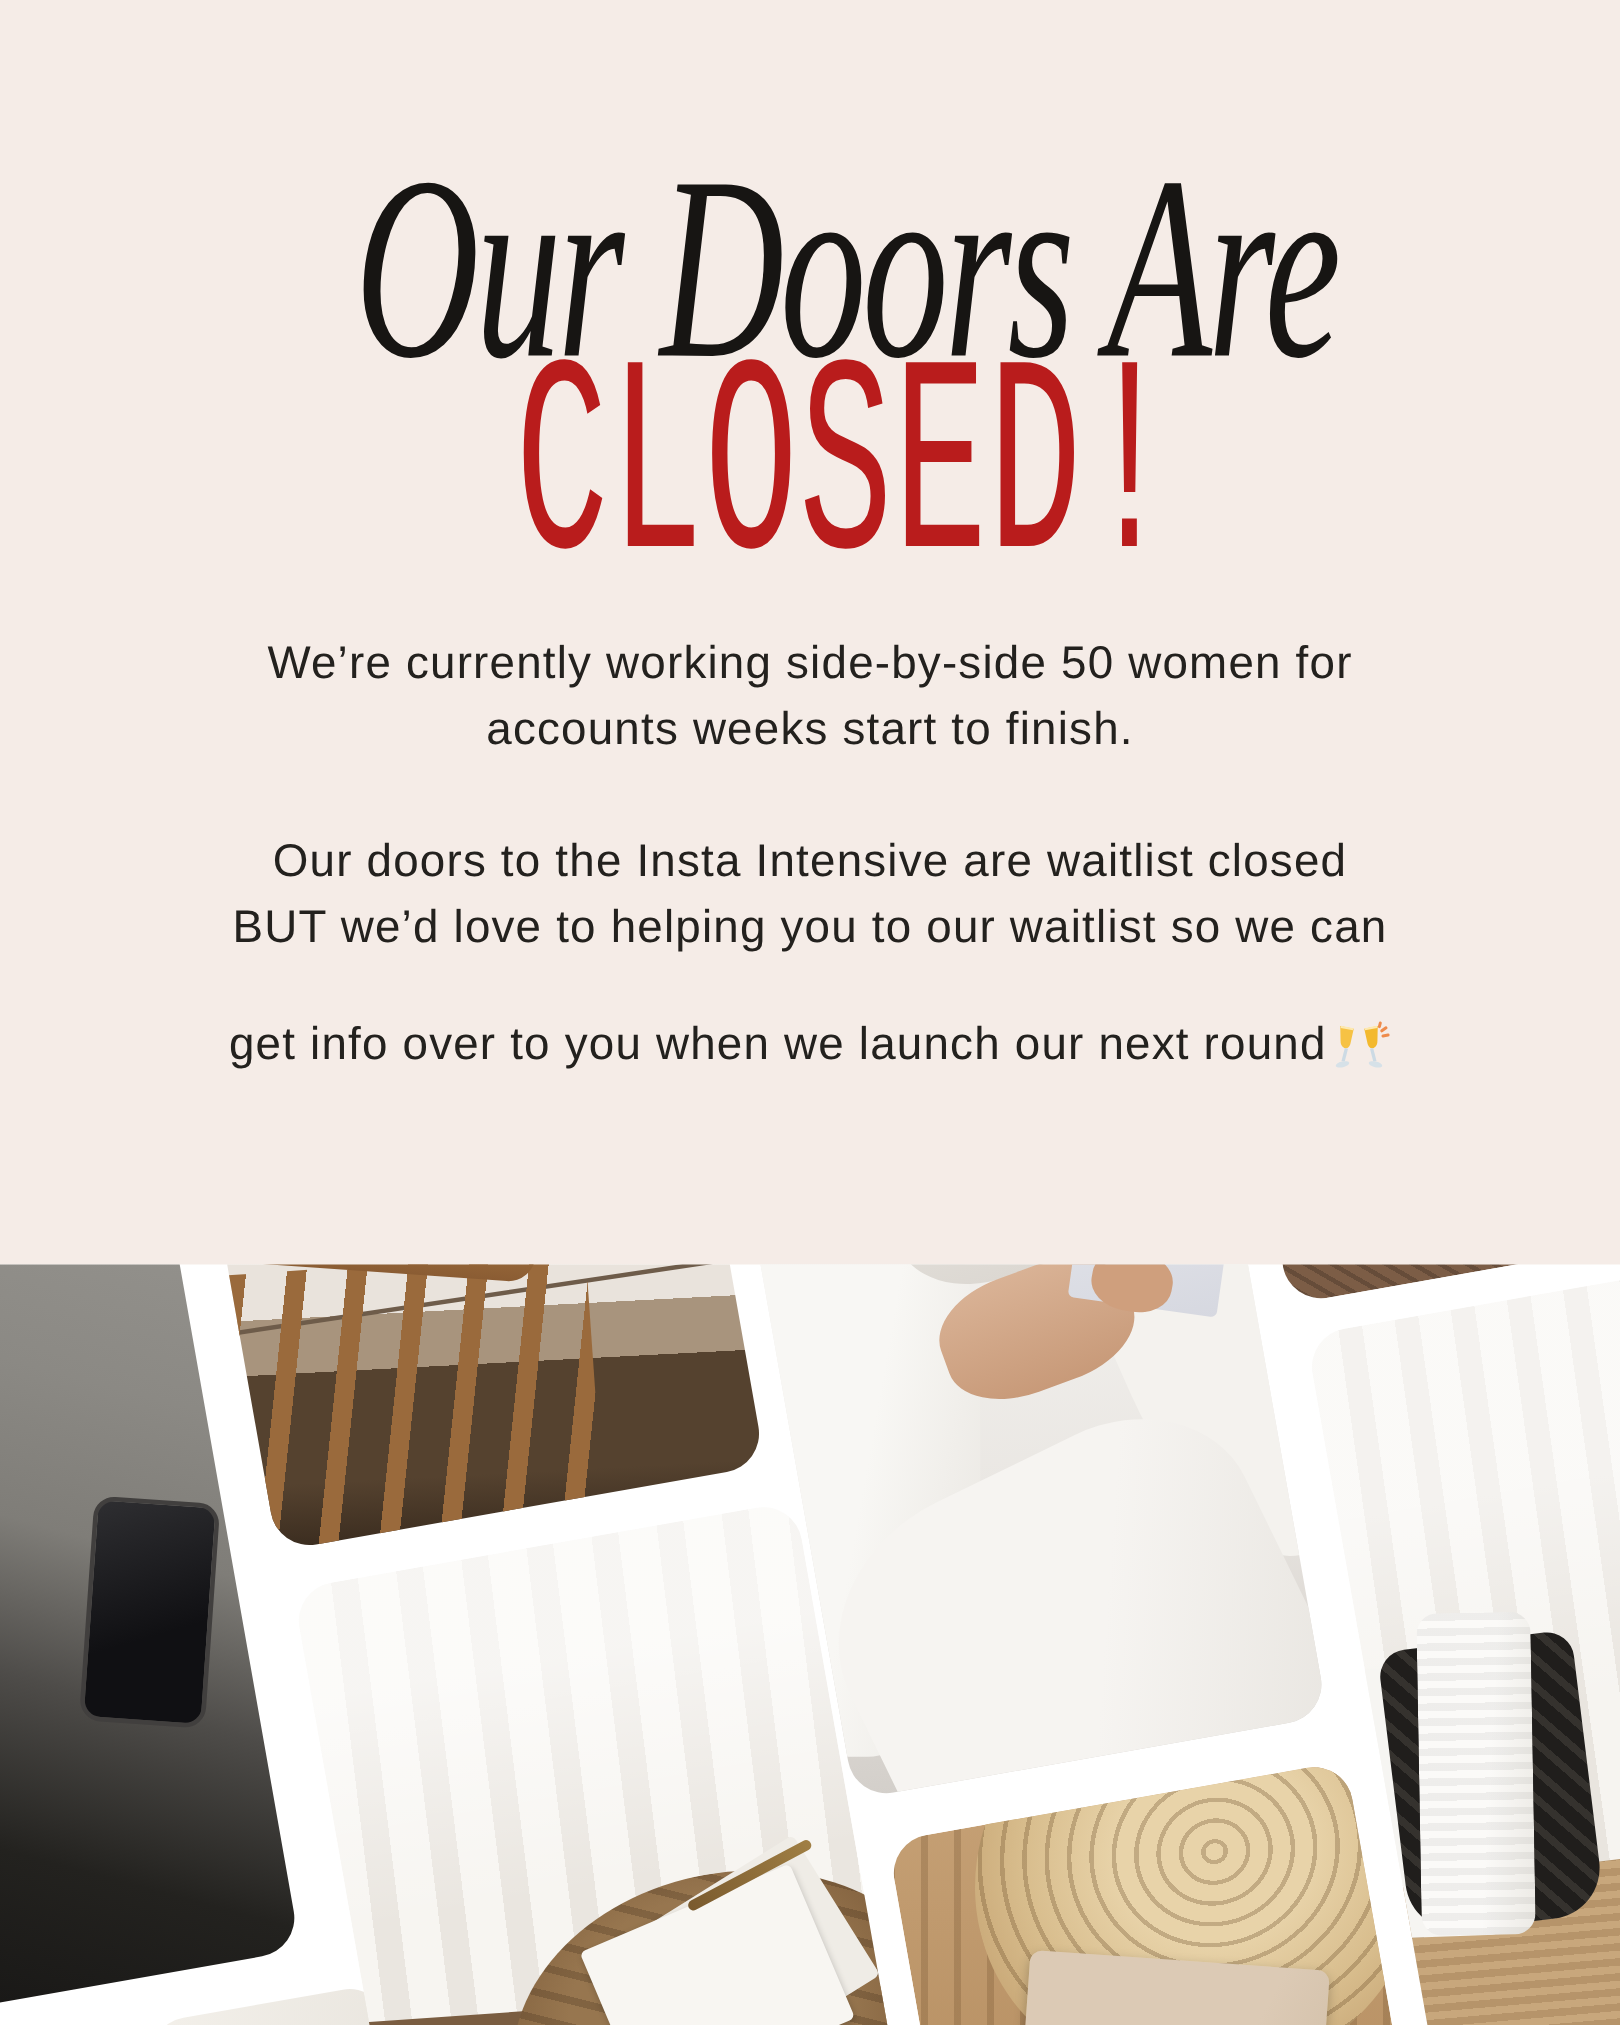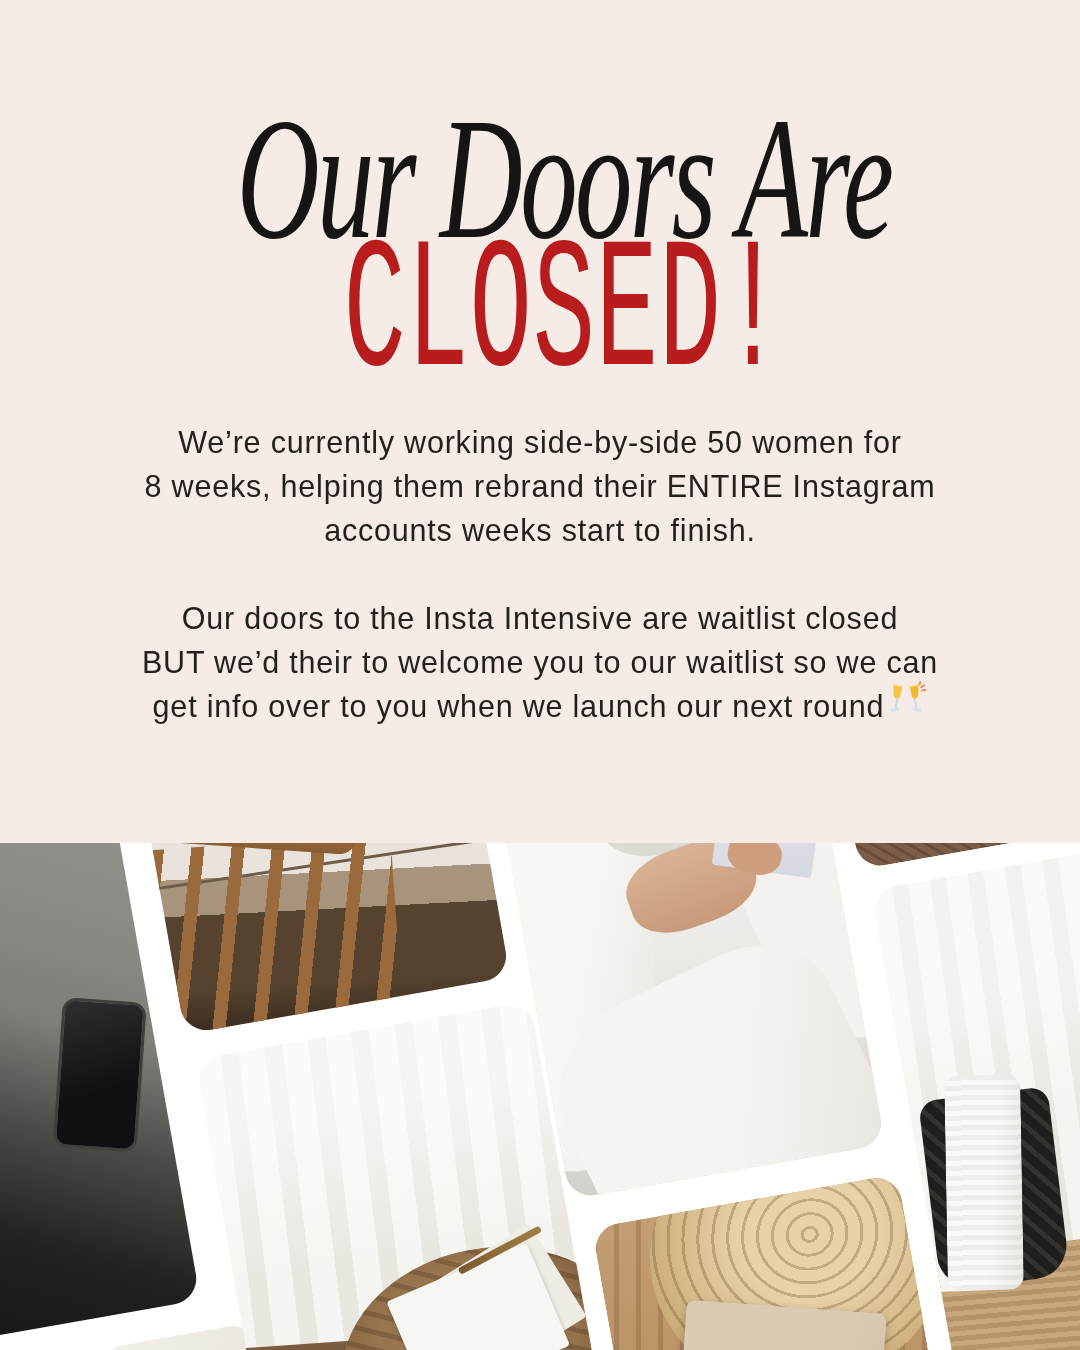--- a/index.html
+++ b/index.html
@@ -21,21 +21,21 @@
     margin-top:-22px; height:150px; line-height:150px;
     font-family:Liberation Mono, monospace; font-weight:400;
     font-size:186px; white-space:nowrap; color:#b91c1c;
   }
   .hl-line2 .squeeze{ display:inline-block; transform:scale(.56,1.0); transform-origin:50% 50%; letter-spacing:1px; }
   
   .copy{ position:absolute; top:420px; left:0; width:100%; text-align:center;
          font-size:30.5px; line-height:44px; letter-spacing:.8px; color:#23211e; }
   .copy .para + .para{ margin-top:44px; }
   .copy .tline{ white-space:nowrap; }
-  .emoji-line{ display:flex; justify-content:center; align-items:flex-start; }
+  .emoji-line{ display:flex; justify-content:center; align-items:flex-end;margin-top:34px; }
   .emoji-svg{ width:40px; height:38px; margin-left:3px; margin-top:-4px; }
   .sr{ position:absolute; width:1px; height:1px; overflow:hidden; clip-path:inset(50%); }
   
   .collage{ position:absolute; left:0; top:843px; width:1080px; height:507px; background:#ffffff; overflow:hidden; }
   .ph{ position:absolute; border-radius:26px; overflow:hidden; transform:rotate(-10deg); }
   .ph .obj{ position:absolute; }
   
   .ph1{ background:linear-gradient(205deg,#989691 0%,#8b8984 28%,#7f7d78 44%,#4e4c49 60%,#23221f 78%,#161514 100%); }
   .p1-phone{ right:6%; top:44%; width:84px; height:150px; background:linear-gradient(160deg,#2e2e31,#101013 60%); border:3px solid #413f3e; border-radius:14px; transform:rotate(14deg); }
   
@@ -108,26 +108,25 @@
       <span class="squeeze">Our Doors Are</span>
     </div>
     <div class="hl-line2">
       <span class="squeeze">CLOSED!</span>
     </div>
   </div>
 
   <div class="copy">
     <div class="para">
       <div class="tline">We’re currently working side-by-side 50 women for</div>
-      <div class="tline">8 weeks, helping them rebrand their ENTIRE Instagram</div>
       <div class="tline">accounts weeks start to finish.</div>
     </div>
     <div class="para">
       <div class="tline">Our doors to the Insta Intensive are waitlist closed</div>
-      <div class="tline">BUT we’d their to welcome you to our waitlist so we can</div>
+      <div class="tline">BUT we’d love to helping you to our waitlist so we can</div>
       <div class="tline emoji-line">
         <span>get info over to you when we launch our next round</span>
         <span class="sr">🥂</span>
         <svg class="emoji-svg" viewBox="0 0 40 36" aria-hidden="true">
           <path d="M6.5 3 L15.5 4.8 L13.2 15.2 Q11.8 18.8 9.2 17.6 Q6.6 16.4 6.7 12.6 Z" fill="#f6c244"></path>
           <path d="M6.9 3.6 L15.1 5.2" stroke="#fde9b0" stroke-width="1.4"></path>
           <path d="M10.6 17.9 L8.4 26.6" stroke="#ccdae4" stroke-width="2.2"></path>
           <ellipse cx="8" cy="28.6" rx="4.6" ry="1.9" fill="#d6e1e8" transform="rotate(-13 8 28.6)"></ellipse>
           <path d="M31.5 3 L22.5 4.8 L24.8 15.2 Q26.2 18.8 28.8 17.6 Q31.4 16.4 31.3 12.6 Z" fill="#f3b92e"></path>
           <path d="M31.1 3.6 L22.9 5.2" stroke="#fde9b0" stroke-width="1.4"></path>

